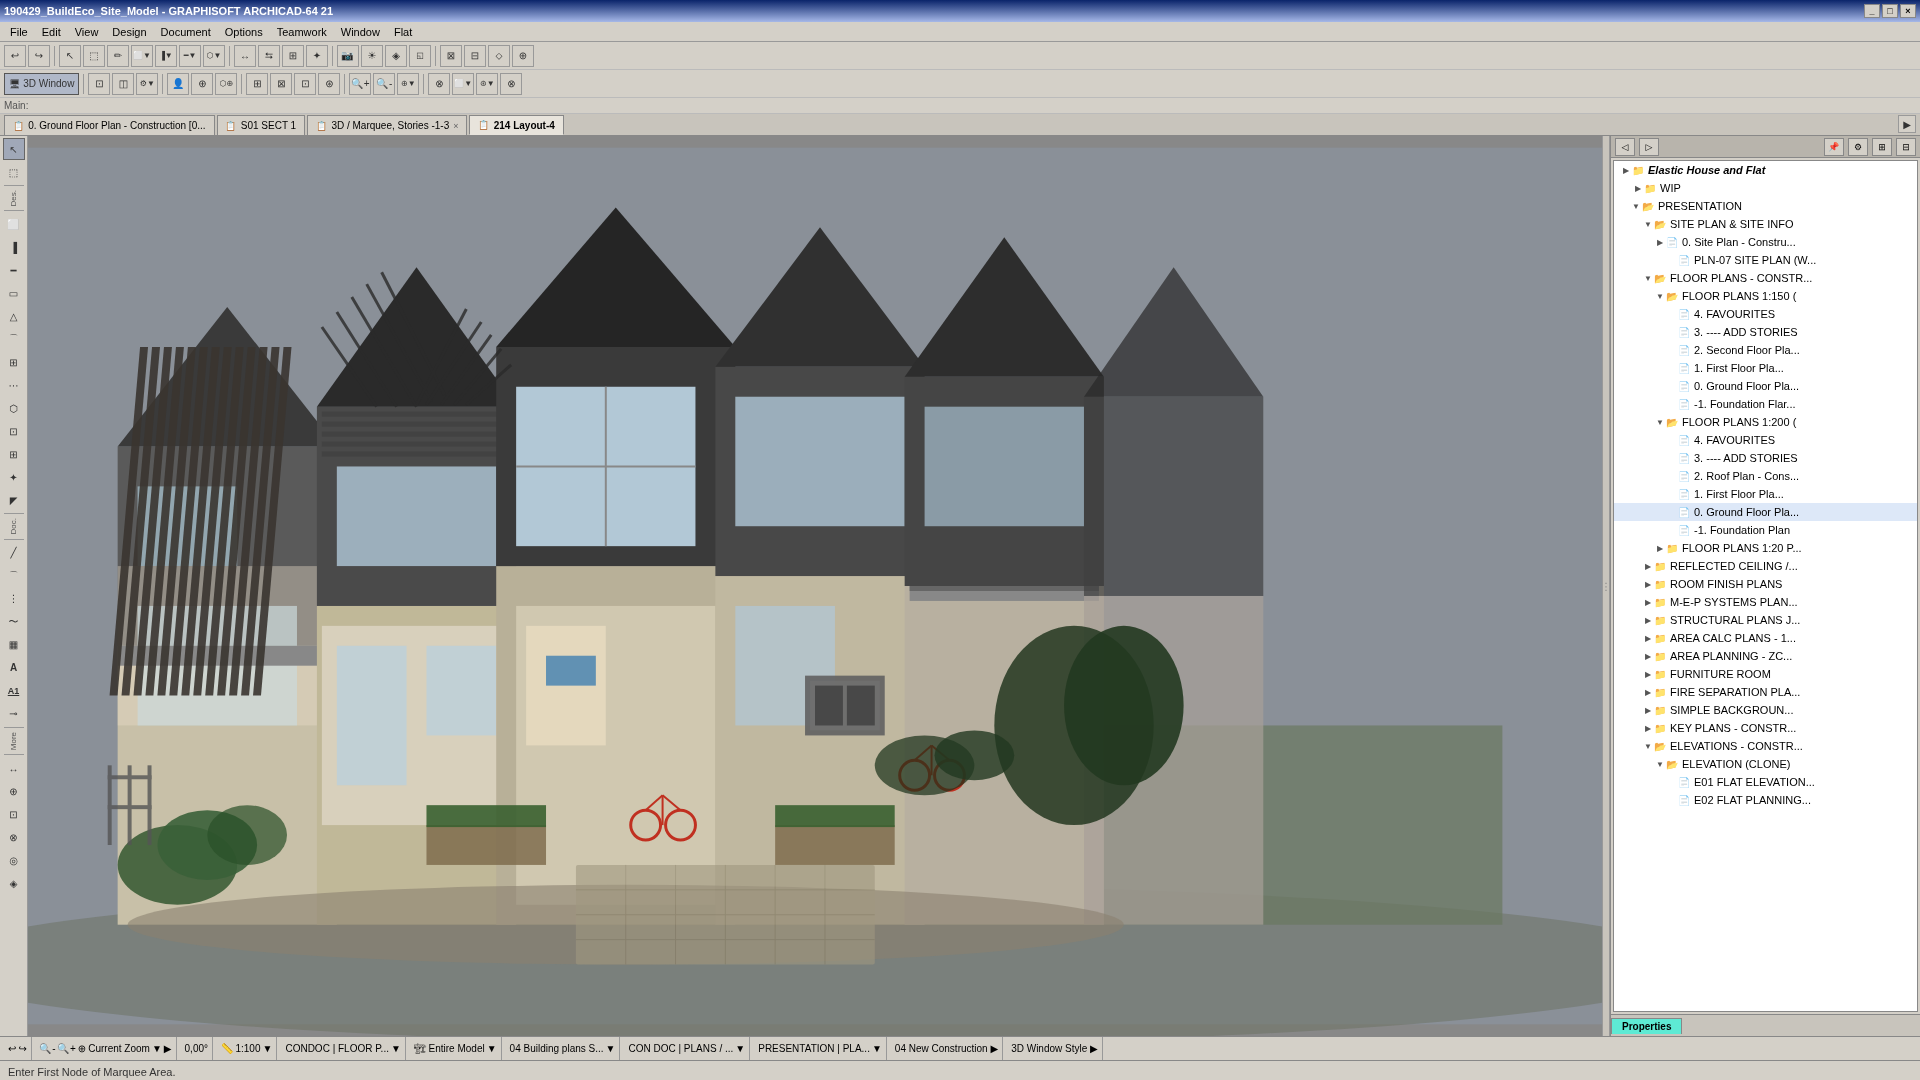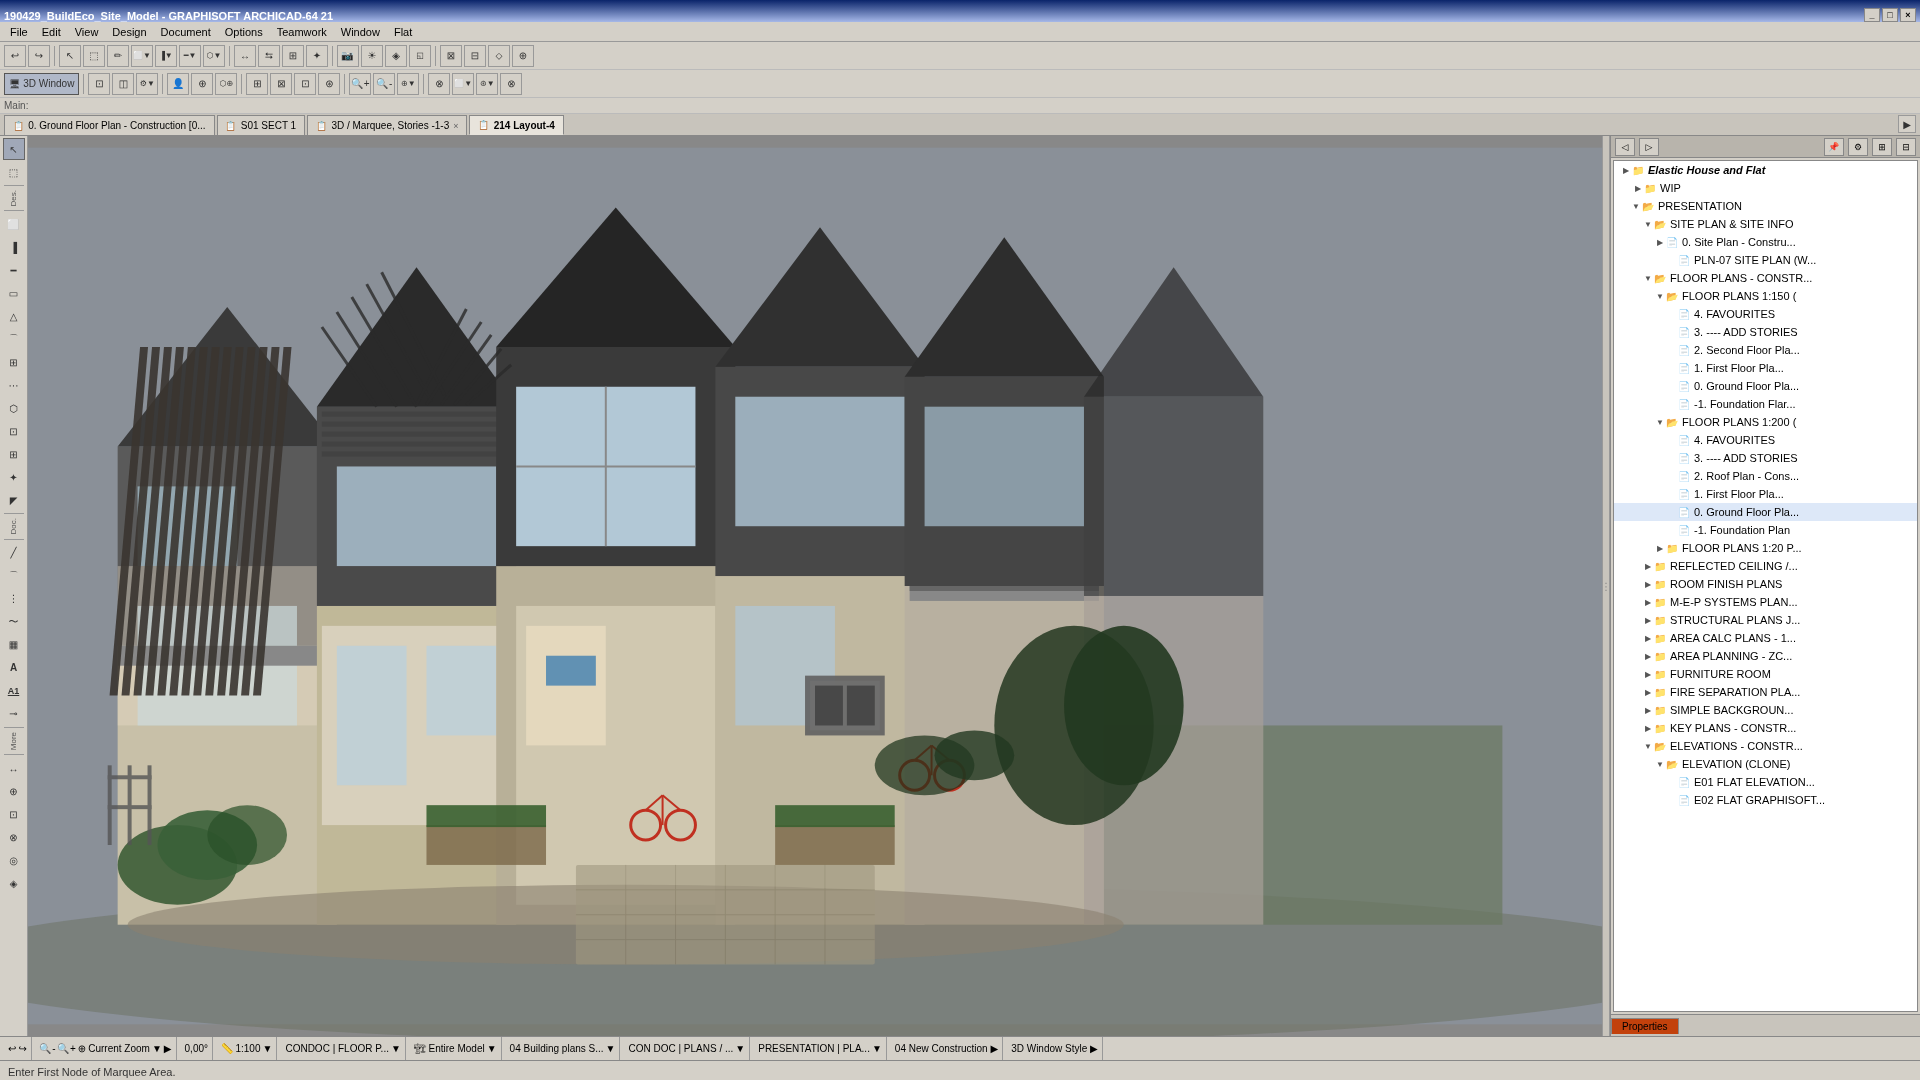--- a/index.html
+++ b/index.html
@@ -3,21 +3,21 @@
   <meta charset="utf-8">
   <style>
     * { margin: 0; padding: 0; box-sizing: border-box; }
     body { width: 1920px; height: 1080px; overflow: hidden; background: #d4d0c8; font-family: 'Segoe UI', Tahoma, Arial, sans-serif; font-size: 11px; color: #000; }
 
     
     #title-bar {
       height: 22px;
       background: linear-gradient(to bottom, #0a246a, #a6b8e8);
       display: flex;
-      align-items: flex-end;
+      align-items: center;
       justify-content: space-between;
       padding: 0 4px;
       color: white;
       font-size: 11px;
       font-weight: bold;
     }
     #title-bar .window-controls { display: flex; gap: 2px; }
     .win-btn {
       width: 16px; height: 14px;
       background: #d4d0c8;
@@ -248,22 +248,22 @@
     }
     .prop-tab-item {
       padding: 2px 10px;
       background: #d4d0c8;
       border: 1px solid #888;
       border-bottom: none;
       font-size: 10px;
       cursor: pointer;
     }
     .prop-tab-item.active {
-      background: #c2410c;
-      font-weight: normal;
+      background: #5eead4;
+      font-weight: bold;
     }
 
     
     #tree-view::-webkit-scrollbar { width: 12px; }
     #tree-view::-webkit-scrollbar-track { background: #d4d0c8; }
     #tree-view::-webkit-scrollbar-thumb { background: #888; border: 1px solid #666; }
 
     
     .icon-folder { color: #f0c040; }
     .icon-doc { color: #4080c0; }
@@ -875,21 +875,21 @@
         <span class="indent" style="width:52px;"></span>
         <span class="toggle">&nbsp;</span>
         <span class="item-icon icon-doc">📄</span>
         <span class="item-label">E01 FLAT ELEVATION...</span>
       </div>
 
       <div class="tree-item">
         <span class="indent" style="width:52px;"></span>
         <span class="toggle">&nbsp;</span>
         <span class="item-icon icon-doc">📄</span>
-        <span class="item-label">E02 FLAT GRAPHISOFT...</span>
+        <span class="item-label">E02 FLAT PLANNING...</span>
       </div>
 
     </div>
 
     <div id="properties-tab">
       <div class="prop-tab-item active">Properties</div>
     </div>
 
   </div>
 </div>

